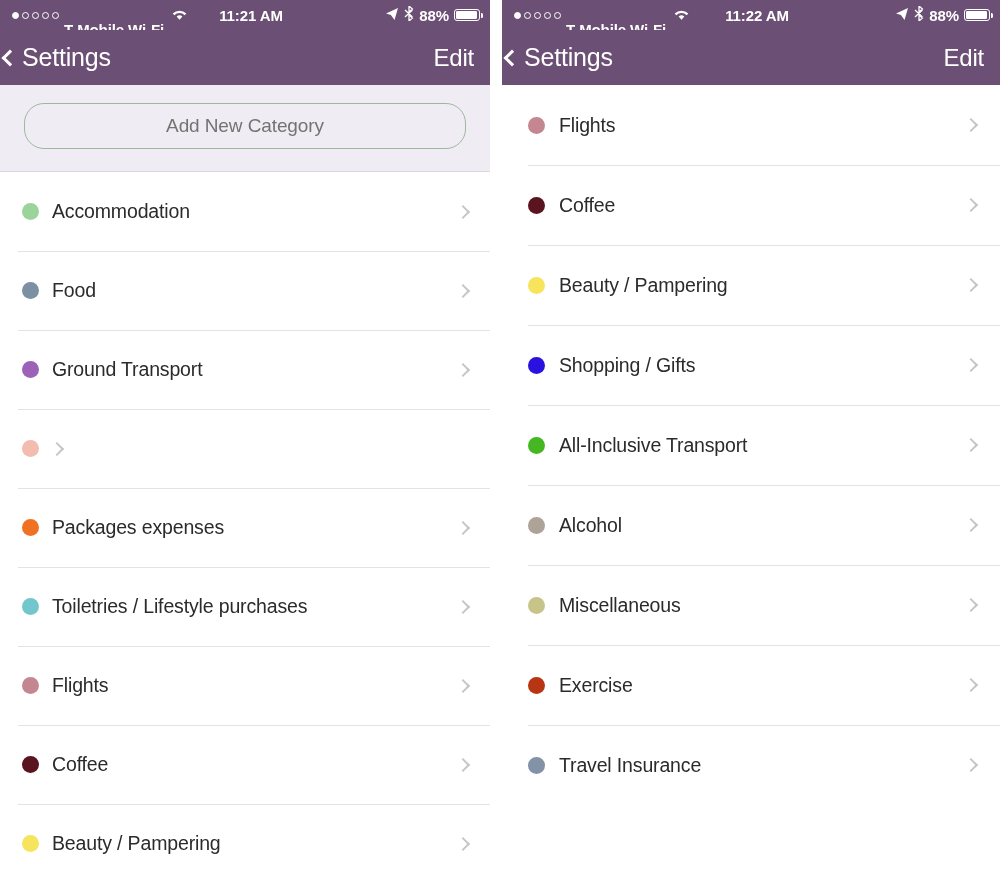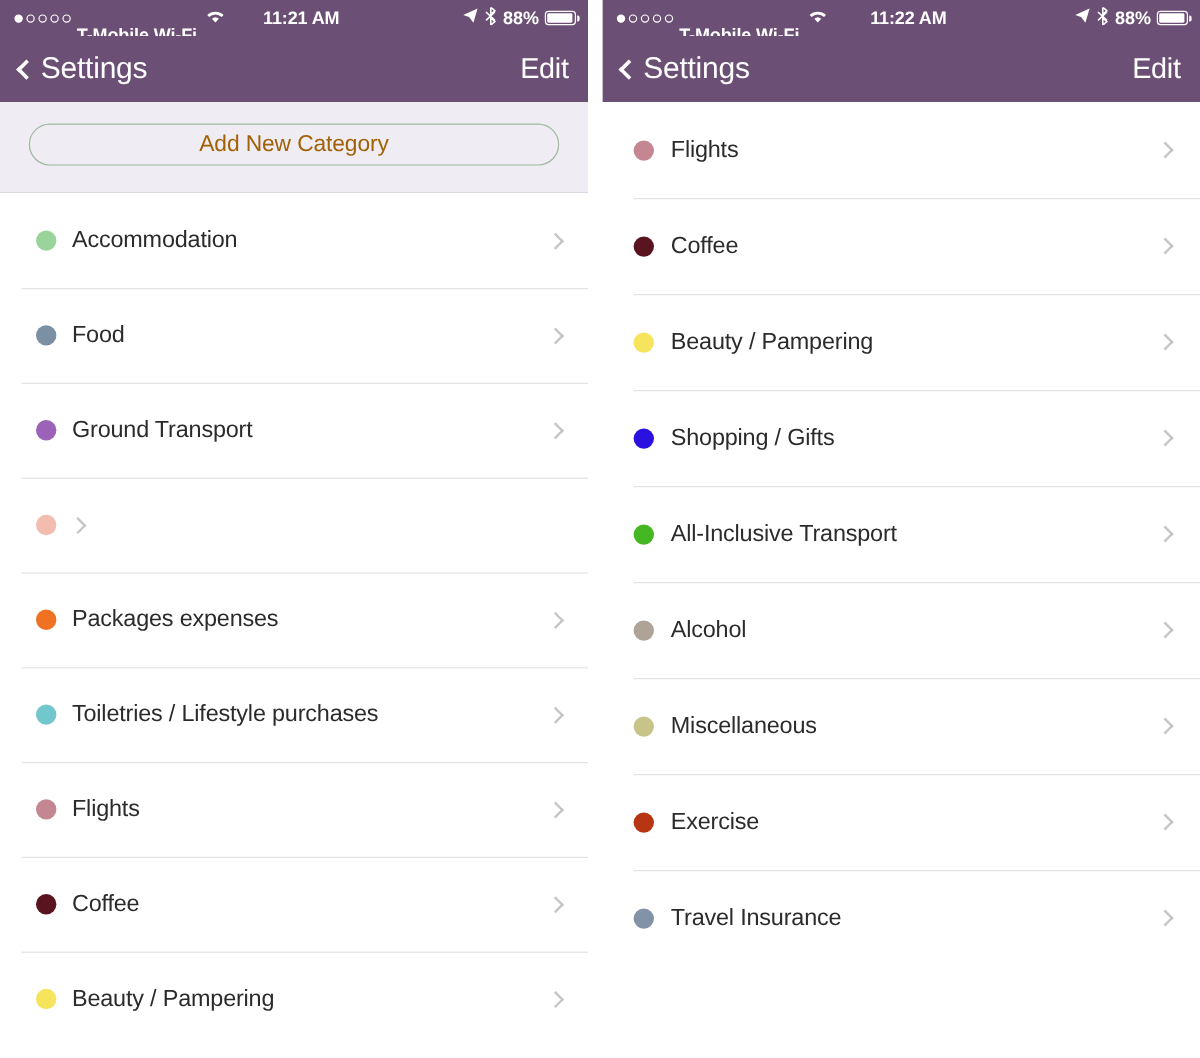--- a/index.html
+++ b/index.html
@@ -78,21 +78,21 @@
     background:#ffffff; border-radius:1.2px;
     display:block; width:86%;
   }
 
   
   .navbar {
     height:55px;
     background:#6C4F74;
     display:flex;
     align-items:center;
-    padding:0 16px 0 14px;
+    padding:0 16px 0 2px;
     position:relative;
   }
   .nav-back {
     display:flex; align-items:center; gap:4px;
     color:#ffffff;
     cursor:pointer;
   }
   .chev-back {
     display:inline-block;
     width:12px; height:12px;
@@ -120,41 +120,41 @@
   
   .addblock {
     background:#EFEDF3;
     padding:18px 24px 22px 24px;
     border-bottom:1px solid #DAD7E0;
   }
   .add-btn {
     display:flex;
     align-items:center;
     justify-content:center;
-    height:35px;
+    height:46px;
     border:1.3px solid #9FB79F;
     border-radius:20px;
     background:transparent;
-    color:#a16207;
+    color:#737373;
     font-size:19px;
     letter-spacing:-0.1px;
     cursor:pointer;
     width:100%;
   }
 
   
   .list { background:#ffffff; }
   .row {
     display:flex;
     align-items:center;
     background:#ffffff;
     cursor:pointer;
     position:relative;
   }
-  .left .row  { height:79px; padding-left:30px;  padding-right:18px; }
+  .left .row  { height:79px; padding-left:22px;  padding-right:18px; }
   .right .row { height:80px; padding-left:26px;  padding-right:20px; }
   .row + .row::before {
     content:"";
     position:absolute;
     top:0; height:1px;
     background:#E3E3E3;
   }
   .left .row + .row::before  { left:18px; right:0; }
   .right .row + .row::before { left:26px; right:0; }
 

